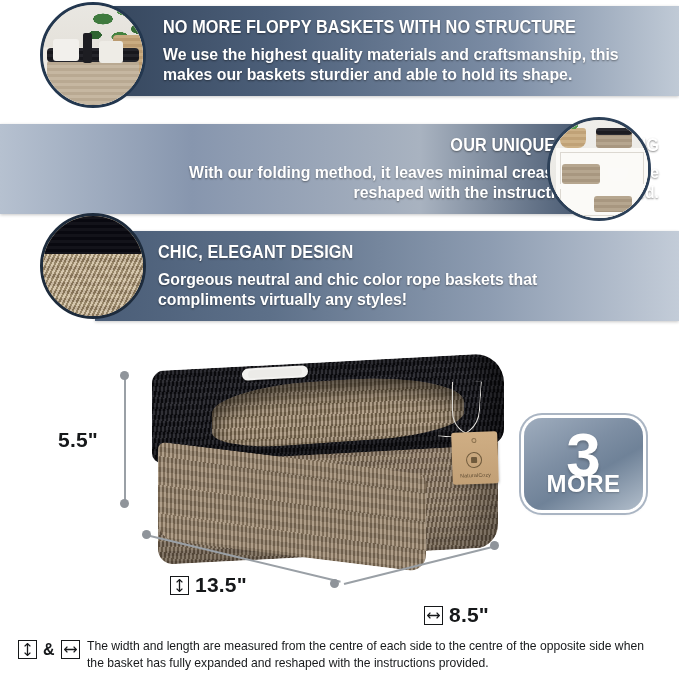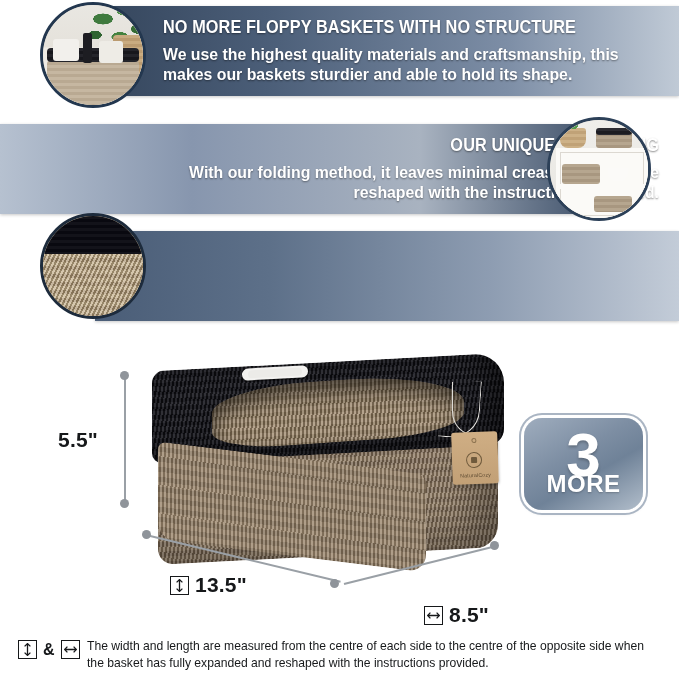--- a/index.html
+++ b/index.html
@@ -283,20 +283,24 @@
       <div class="pot"></div>
       <div class="bx b1"></div>
       <div class="bx k b1k"></div>
       <div class="bx b2"></div>
       <div class="bx b3"></div>
       <div class="bowl"></div>
     </div>
   </div>
 
   <div class="banner-bar bar3"></div>
+  <div class="banner-text t3">
+    <div class="bhead">CHIC, ELEGANT DESIGN</div>
+    <div class="bbody">Gorgeous neutral and chic color rope baskets that compliments virtually any styles!</div>
+  </div>
   <div class="circ c3">
     <div class="ph ph3"></div>
   </div>
 
   <div class="product">
 
     <div class="basket">
       <div class="bk-body"></div>
       <div class="bk-rim"></div>
       <div class="bk-inner"></div>

